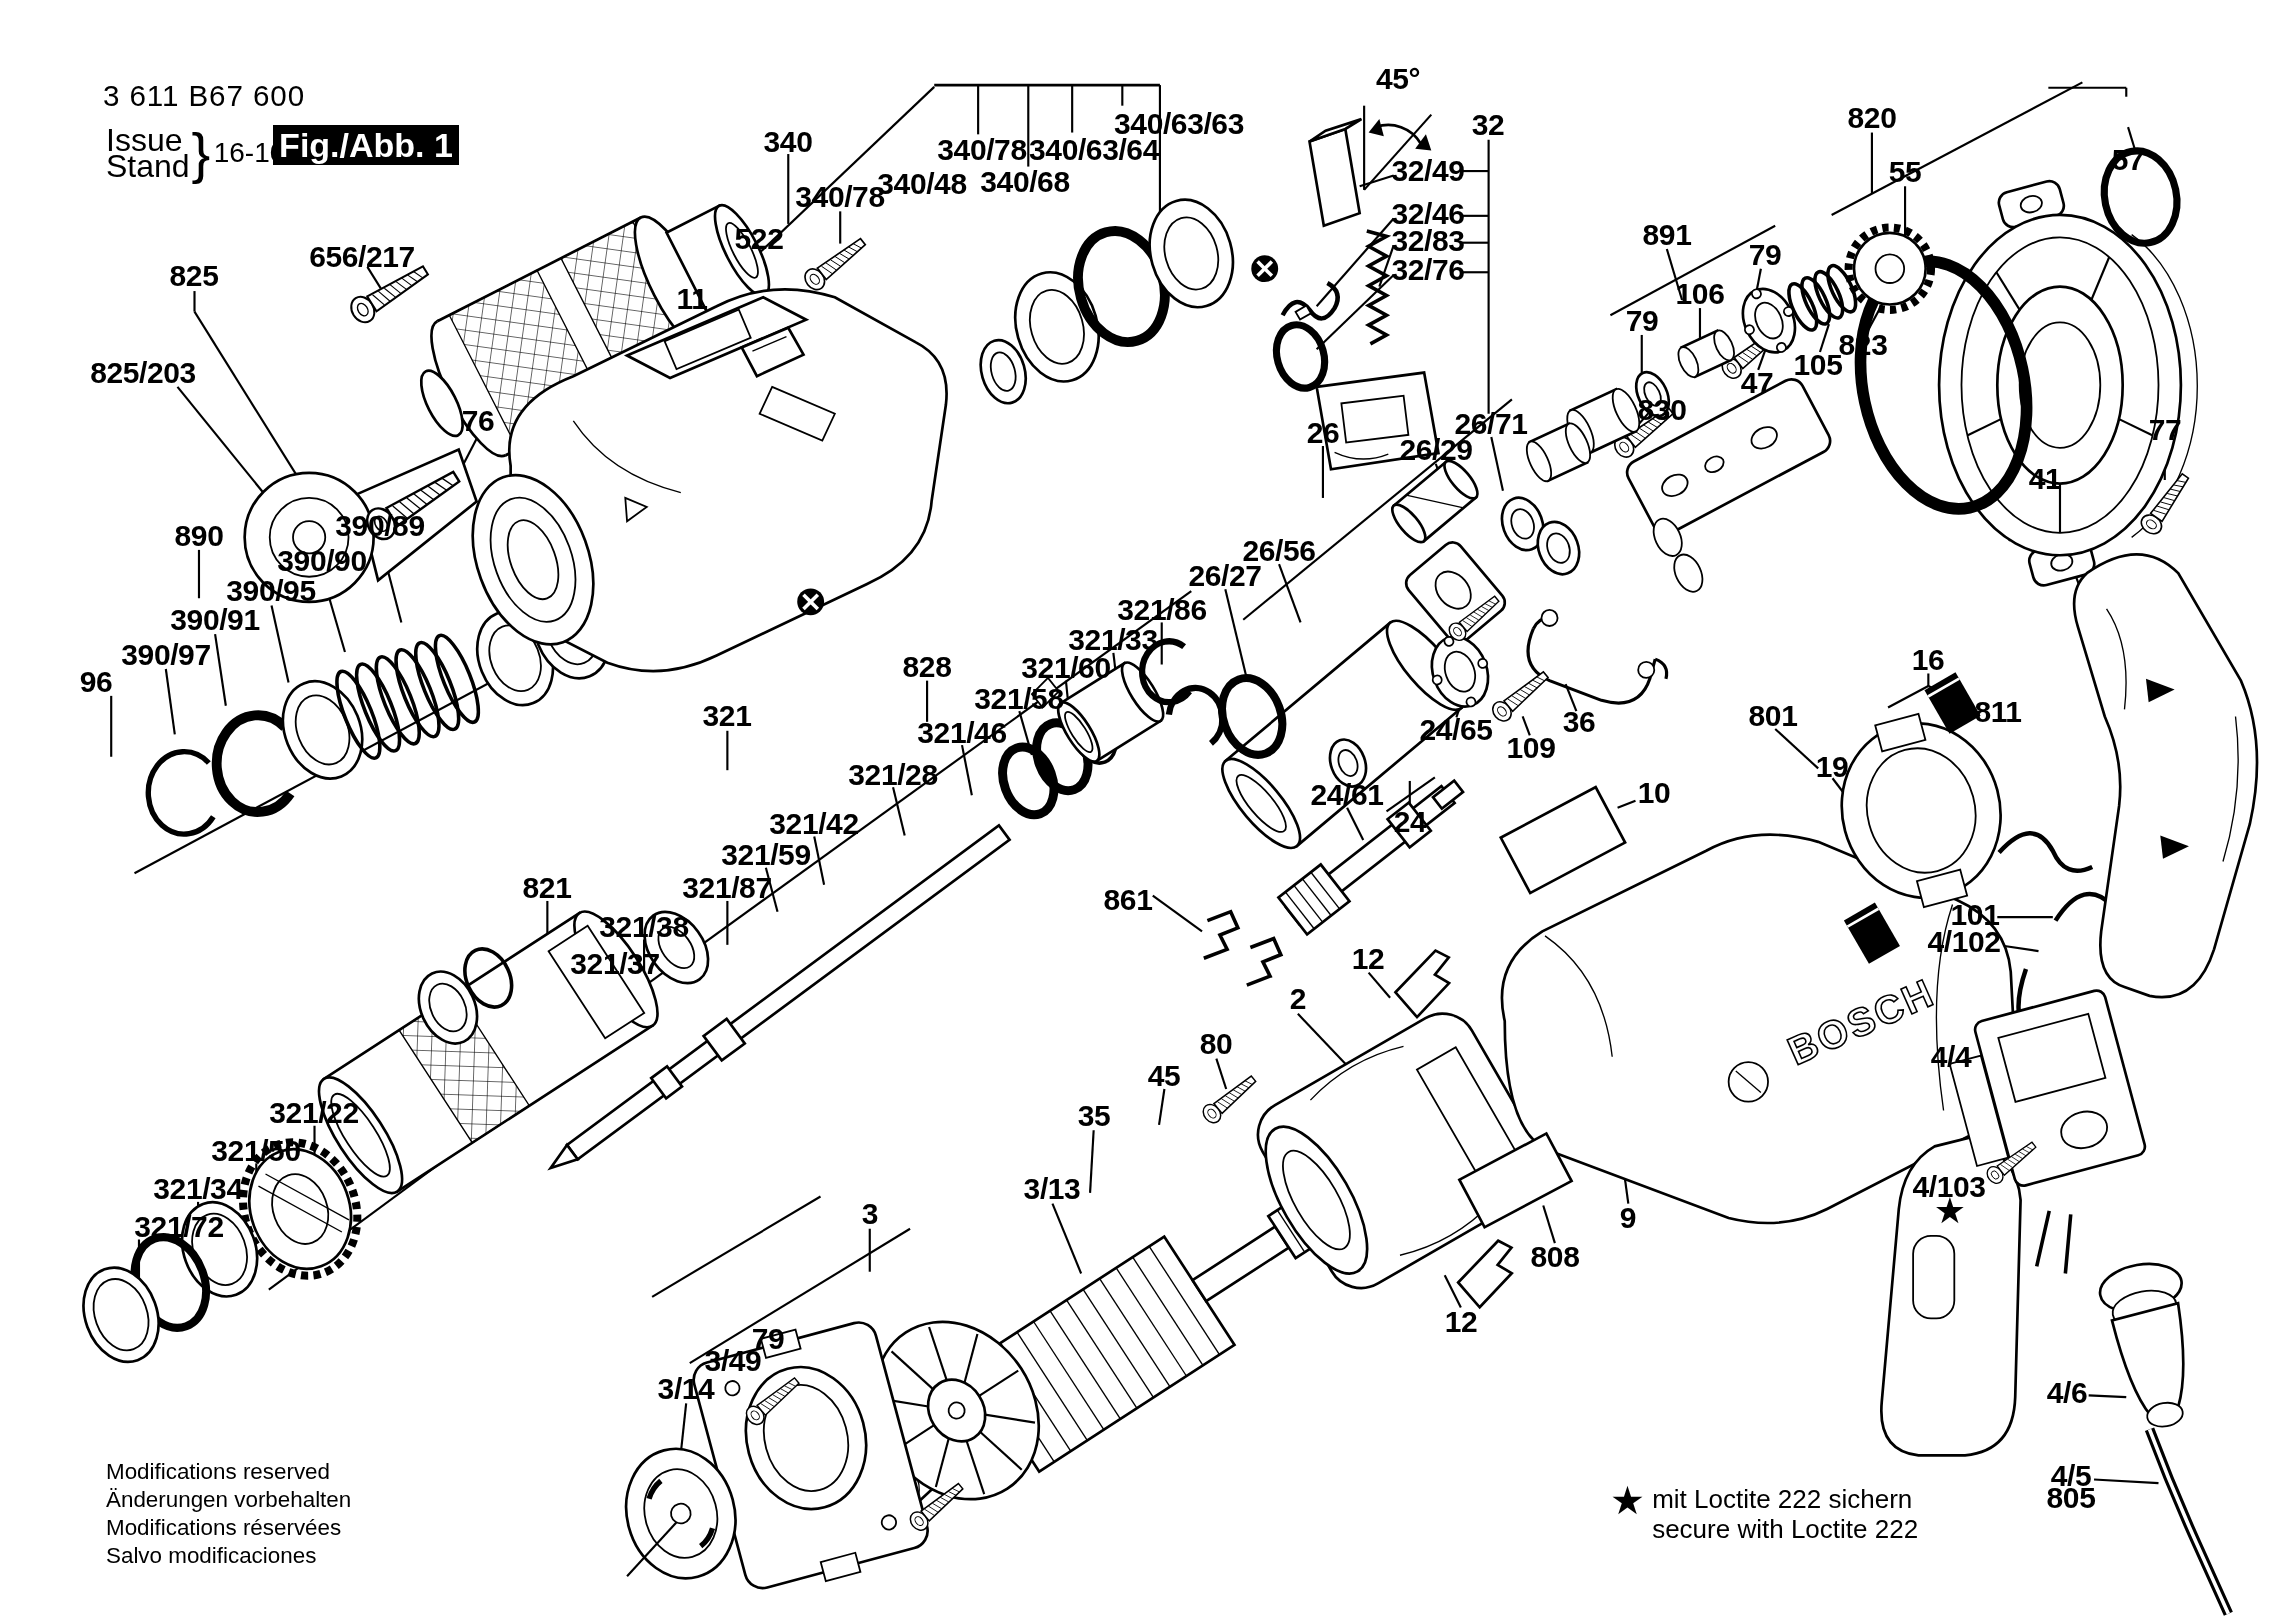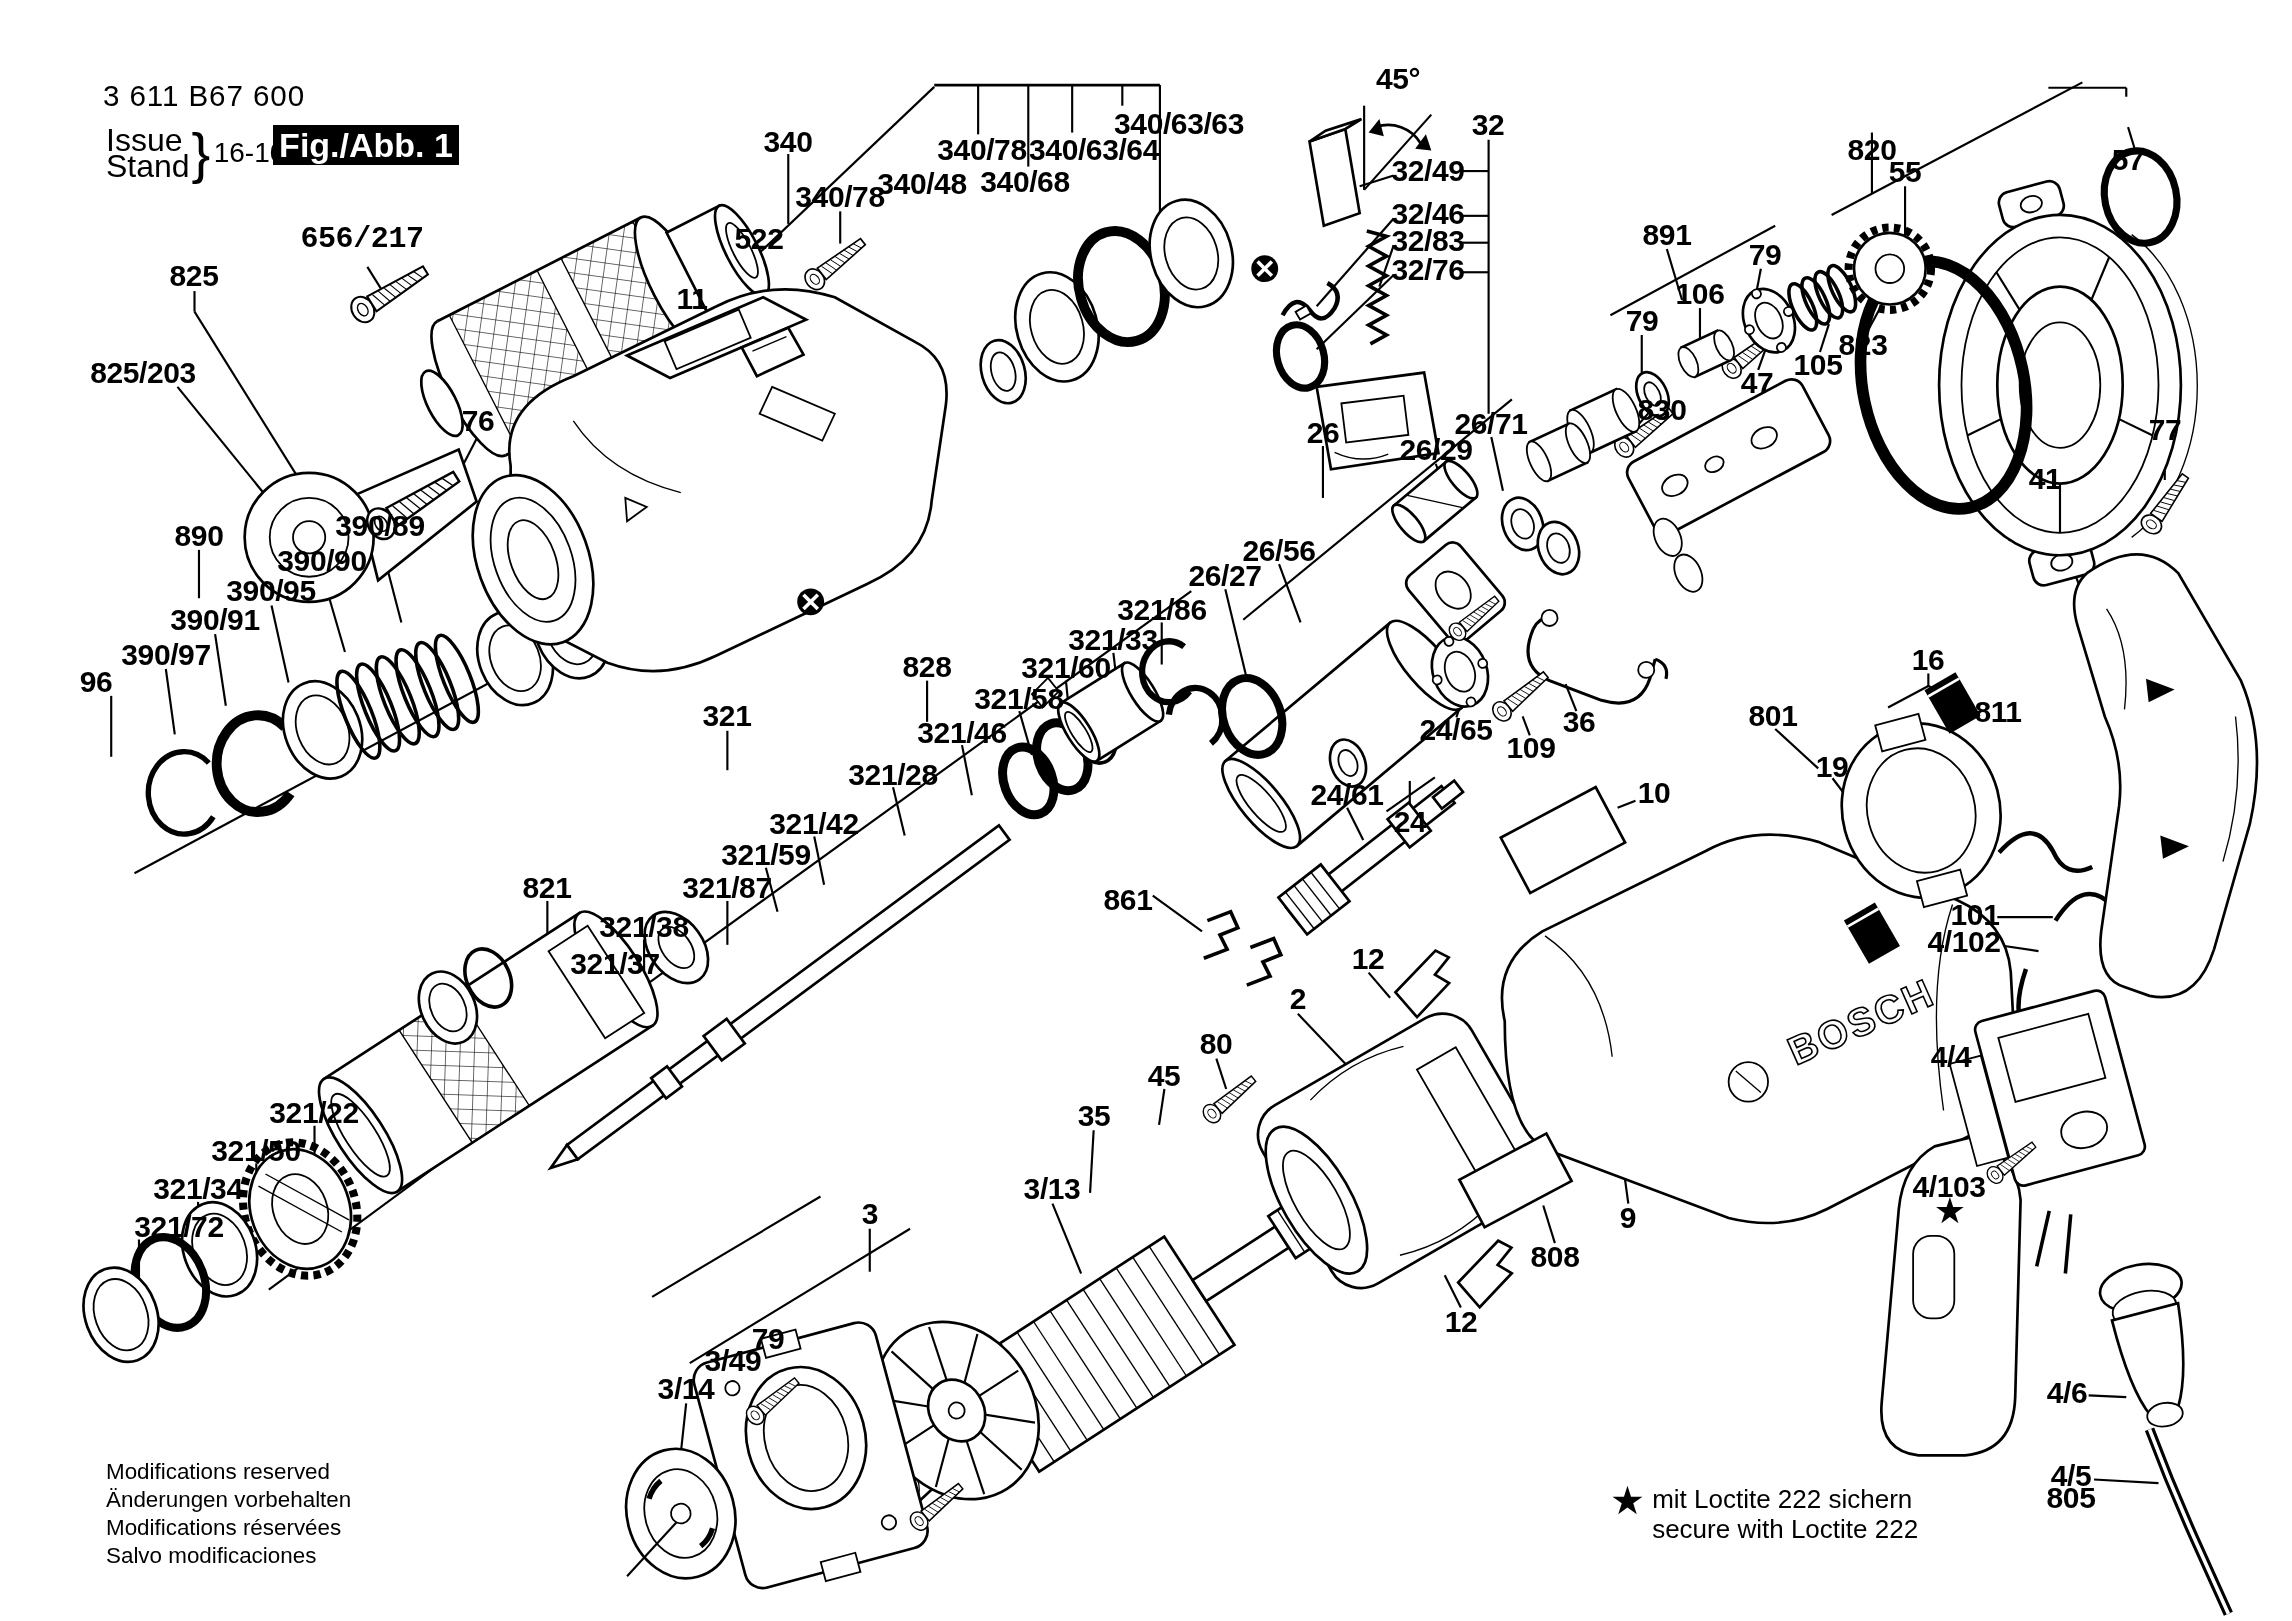--- a/index.html
+++ b/index.html
@@ -668,21 +668,21 @@
       <span>Stand</span>
     </div>
     <span class="brace">}</span>
     <span class="val">16-10-26</span>
   </div>
   <div class="figbox">Fig./Abb. 1</div>
 
   <div id="labels-layer">
       <div class="plabel" style="left: 194px; top: 276px;">825</div>
       <div class="plabel" style="left: 143px; top: 373px;">825/203</div>
-      <div class="plabel" style="left: 362px; top: 239px; font-family: Liberation Mono, monospace;">656/217</div>
+      <div class="plabel" style="left: 362px; top: 257px;">656/217</div>
       <div class="plabel" style="left: 478px; top: 421px;">76</div>
       <div class="plabel" style="left: 199px; top: 536px;">890</div>
       <div class="plabel" style="left: 380px; top: 526px;">390/89</div>
       <div class="plabel" style="left: 322px; top: 561px;">390/90</div>
       <div class="plabel" style="left: 271px; top: 591px;">390/95</div>
       <div class="plabel" style="left: 215px; top: 620px;">390/91</div>
       <div class="plabel" style="left: 166px; top: 655px;">390/97</div>
       <div class="plabel" style="left: 96px; top: 682px;">96</div>
       <div class="plabel" style="left: 788px; top: 142px;">340</div>
       <div class="plabel" style="left: 840px; top: 197px;">340/78</div>
@@ -692,21 +692,21 @@
       <div class="plabel" style="left: 982px; top: 150px;">340/78</div>
       <div class="plabel" style="left: 1025px; top: 182px;">340/68</div>
       <div class="plabel" style="left: 1094px; top: 150px;">340/63/64</div>
       <div class="plabel" style="left: 1179px; top: 124px;">340/63/63</div>
       <div class="plabel" style="left: 1398px; top: 79px;">45°</div>
       <div class="plabel" style="left: 1488px; top: 125px;">32</div>
       <div class="plabel" style="left: 1428px; top: 171px;">32/49</div>
       <div class="plabel" style="left: 1428px; top: 214px;">32/46</div>
       <div class="plabel" style="left: 1428px; top: 241px;">32/83</div>
       <div class="plabel" style="left: 1428px; top: 270px;">32/76</div>
-      <div class="plabel" style="left: 1872px; top: 118px; margin-top: 32px;">820</div>
+      <div class="plabel" style="left: 1872px; top: 118px;">820</div>
       <div class="plabel" style="left: 1905px; top: 172px;">55</div>
       <div class="plabel" style="left: 2128px; top: 114px; margin-top: 46px;">57</div>
       <div class="plabel" style="left: 1667px; top: 235px;">891</div>
       <div class="plabel" style="left: 1765px; top: 255px;">79</div>
       <div class="plabel" style="left: 1700px; top: 294px;">106</div>
       <div class="plabel" style="left: 1642px; top: 321px;">79</div>
       <div class="plabel" style="left: 1863px; top: 345px;">823</div>
       <div class="plabel" style="left: 1818px; top: 365px;">105</div>
       <div class="plabel" style="left: 1757px; top: 383px;">47</div>
       <div class="plabel" style="left: 1662px; top: 410px;">830</div>

